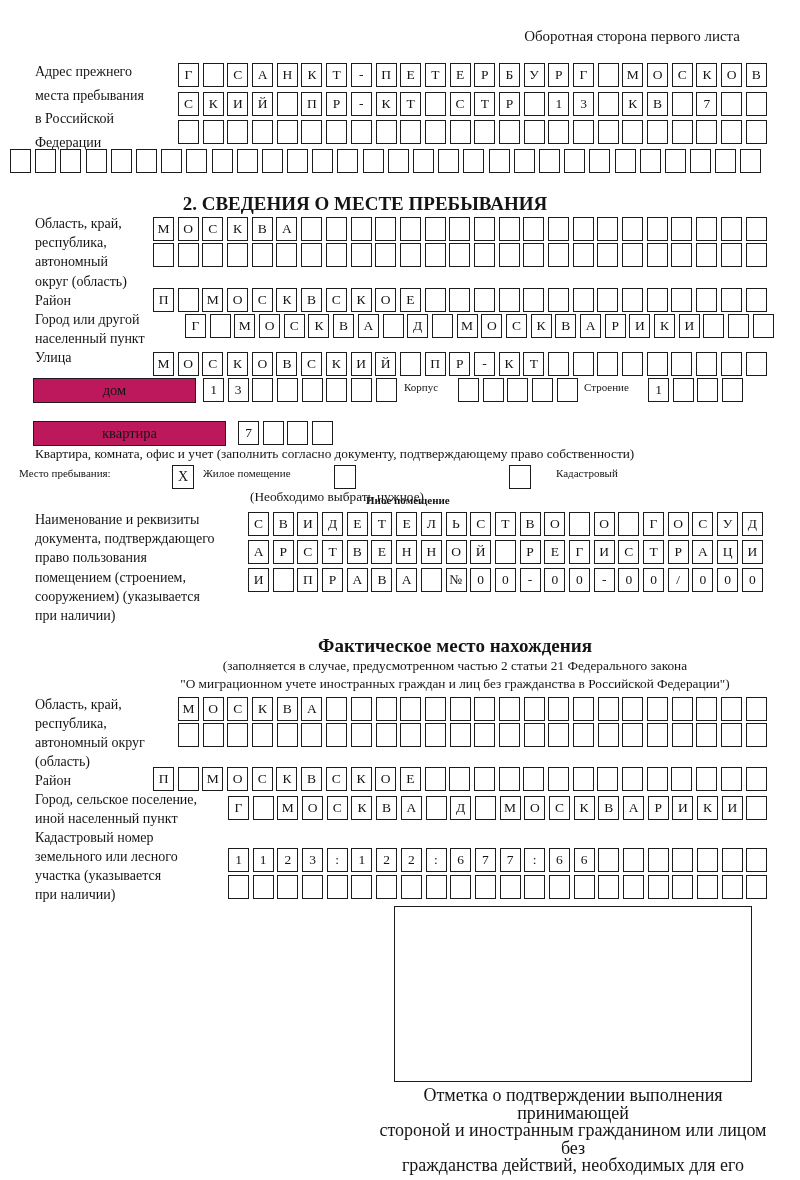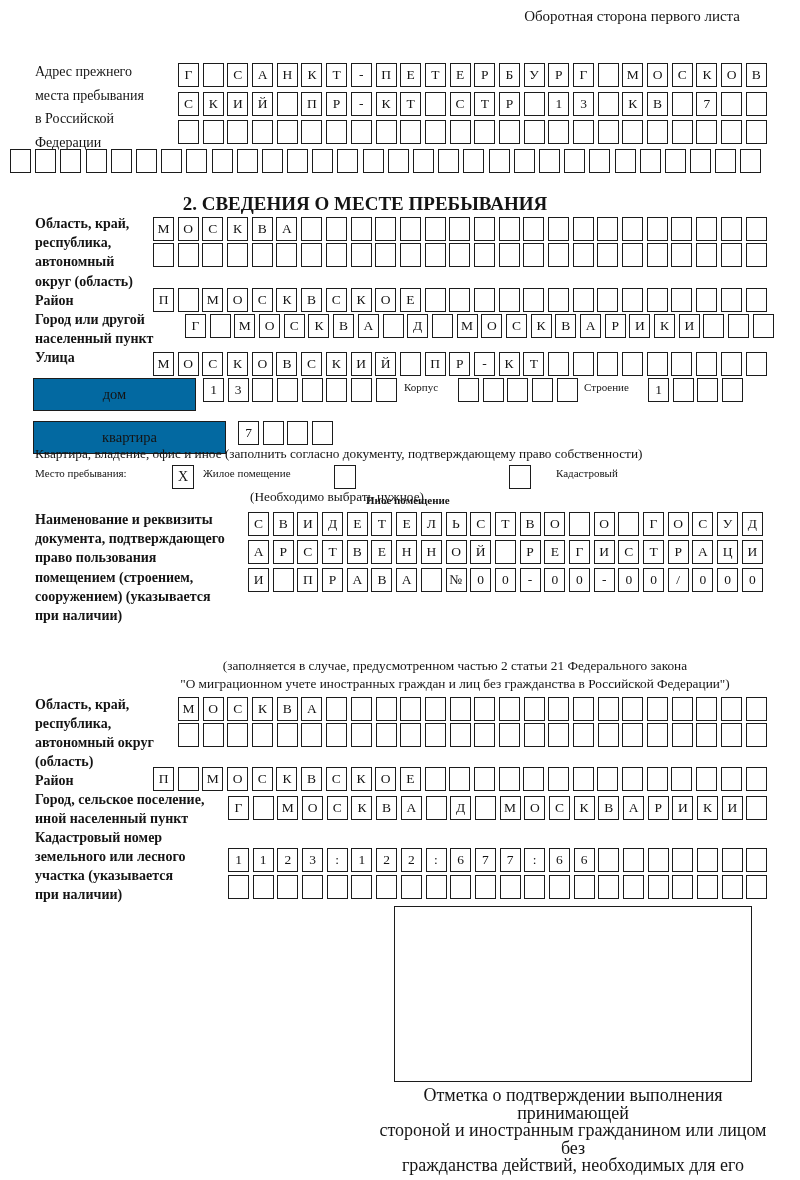--- a/index.html
+++ b/index.html
@@ -1,52 +1,52 @@
 <!DOCTYPE html>
 <html><head>
 <meta charset="utf-8">
 <style>
   html,body{margin:0;padding:0;background:#e9e9e9;}
   .page{
     position:relative;width:800px;height:1180px;margin:0 auto;background:#ffffff;
     font-family:"Liberation Serif","DejaVu Serif",serif;color:#141414;overflow:hidden;
   }
   .abs{position:absolute;}
-  .lbl{font-size:14px;line-height:19.2px;white-space:pre-line;font-weight:bold;}
+  .lbl{font-size:14px;line-height:19.2px;white-space:pre-line;}
   .lbl-lg{font-size:14px;line-height:23.5px;white-space:pre-line;}
   .cellrow{position:absolute;display:flex;gap:3.7px;}
   .cellrow.wide{gap:4.2px;}
   .cell{
     flex:0 0 21px;width:21px;height:24px;box-sizing:border-box;
     border:1.6px solid #1c1c1c;display:flex;align-items:center;justify-content:center;
     font-size:13.5px;line-height:1;background:#fff;
   }
   .fieldbox{
-    position:absolute;height:33px;box-sizing:border-box;border:1.6px solid #1c1c1c;
-    display:flex;align-items:center;justify-content:center;font-size:14.5px;background:#0369a1;
+    position:absolute;height:25px;box-sizing:border-box;border:1.6px solid #1c1c1c;
+    display:flex;align-items:center;justify-content:center;font-size:14.5px;background:#be185d;
   }
   .chk{
     position:absolute;width:22px;height:24px;box-sizing:border-box;border:1.6px solid #1c1c1c;
     display:flex;align-items:center;justify-content:center;font-size:14px;background:#fff;
   }
   .caption{font-size:13.3px;line-height:16px;}
   .center{text-align:center;}
   .bold{font-weight:bold;}
   .heading{font-size:19px;}
   .note{font-size:15px;}
   .small-inline{font-size:11px;}
   .stamp-box{position:absolute;box-sizing:border-box;border:1.7px solid #1c1c1c;background:#fff;}
   .stamp-cap{font-size:18px;line-height:17.5px;white-space:pre-line;text-align:center;}
 </style>
 </head>
 <body>
 
 <div class="page">
 
-  <div class="abs note" style="top:8px;right:60px;">Оборотная сторона первого листа</div>
+  <div class="abs note" style="top:28px;right:60px;">Оборотная сторона первого листа</div>
 
   <div class="abs lbl-lg" style="left:35px;top:60px;width:150px;">Адрес прежнего
 места пребывания
 в Российской
 Федерации</div>
   <div class="cellrow" style="left:178px;top:63px;">
       <span class="cell">Г</span>
       <span class="cell"></span>
       <span class="cell">С</span>
       <span class="cell">А</span>
@@ -329,23 +329,23 @@
       <span class="cell"></span>
     </div>
 
   <div class="fieldbox" style="left:33px;top:421px;width:193px;">квартира</div>
   <div class="cellrow" style="left:238px;top:421px;">
       <span class="cell">7</span>
       <span class="cell"></span>
       <span class="cell"></span>
       <span class="cell"></span>
     </div>
-  <div class="abs caption" style="left:35px;top:446px;width:740px;">Квартира, владение, офис и иное (заполнить согласно документу, подтверждающему право собственности)</div>
-
-  <div class="abs small-inline" style="left:35px;top:467px;">Место пребывания:</div>
+  <div class="abs caption" style="left:35px;top:446px;width:740px;">Квартира, комната, офис и учет (заполнить согласно документу, подтверждающему право собственности)</div>
+
+  <div class="abs small-inline" style="left:19px;top:467px;">Место пребывания:</div>
   <div class="chk" style="left:172px;top:465px;">X</div>
   <div class="abs small-inline" style="left:203px;top:467px;">Жилое помещение</div>
   <div class="chk" style="left:334px;top:465px;"></div>
   <div class="abs small-inline" style="left:366px;top:494px;font-weight:bold;">Иное помещение</div>
   <div class="chk" style="left:509px;top:465px;"></div>
   <div class="abs small-inline" style="left:556px;top:467px;">Кадастровый</div>
   <div class="abs caption center" style="left:137px;top:489px;width:400px;">(Необходимо выбрать нужное)</div>
 
   <div class="abs lbl" style="left:35px;top:510px;width:210px;">Наименование и реквизиты
 документа, подтверждающего
@@ -416,20 +416,21 @@
       <span class="cell">0</span>
       <span class="cell">-</span>
       <span class="cell">0</span>
       <span class="cell">0</span>
       <span class="cell">/</span>
       <span class="cell">0</span>
       <span class="cell">0</span>
       <span class="cell">0</span>
     </div>
 
+  <div class="abs heading bold center" style="left:110px;top:635px;width:690px;">Фактическое место нахождения</div>
   <div class="abs caption center" style="left:110px;top:658px;width:690px;">(заполняется в случае, предусмотренном частью 2 статьи 21 Федерального закона</div>
   <div class="abs caption center" style="left:110px;top:676px;width:690px;">"О миграционном учете иностранных граждан и лиц без гражданства в Российской Федерации")</div>
 
   <div class="abs lbl" style="left:35px;top:695px;width:195px;line-height:19px;">Область, край,
 республика,
 автономный округ
 (область)
 Район
 Город, сельское поселение,
 иной населенный пункт

